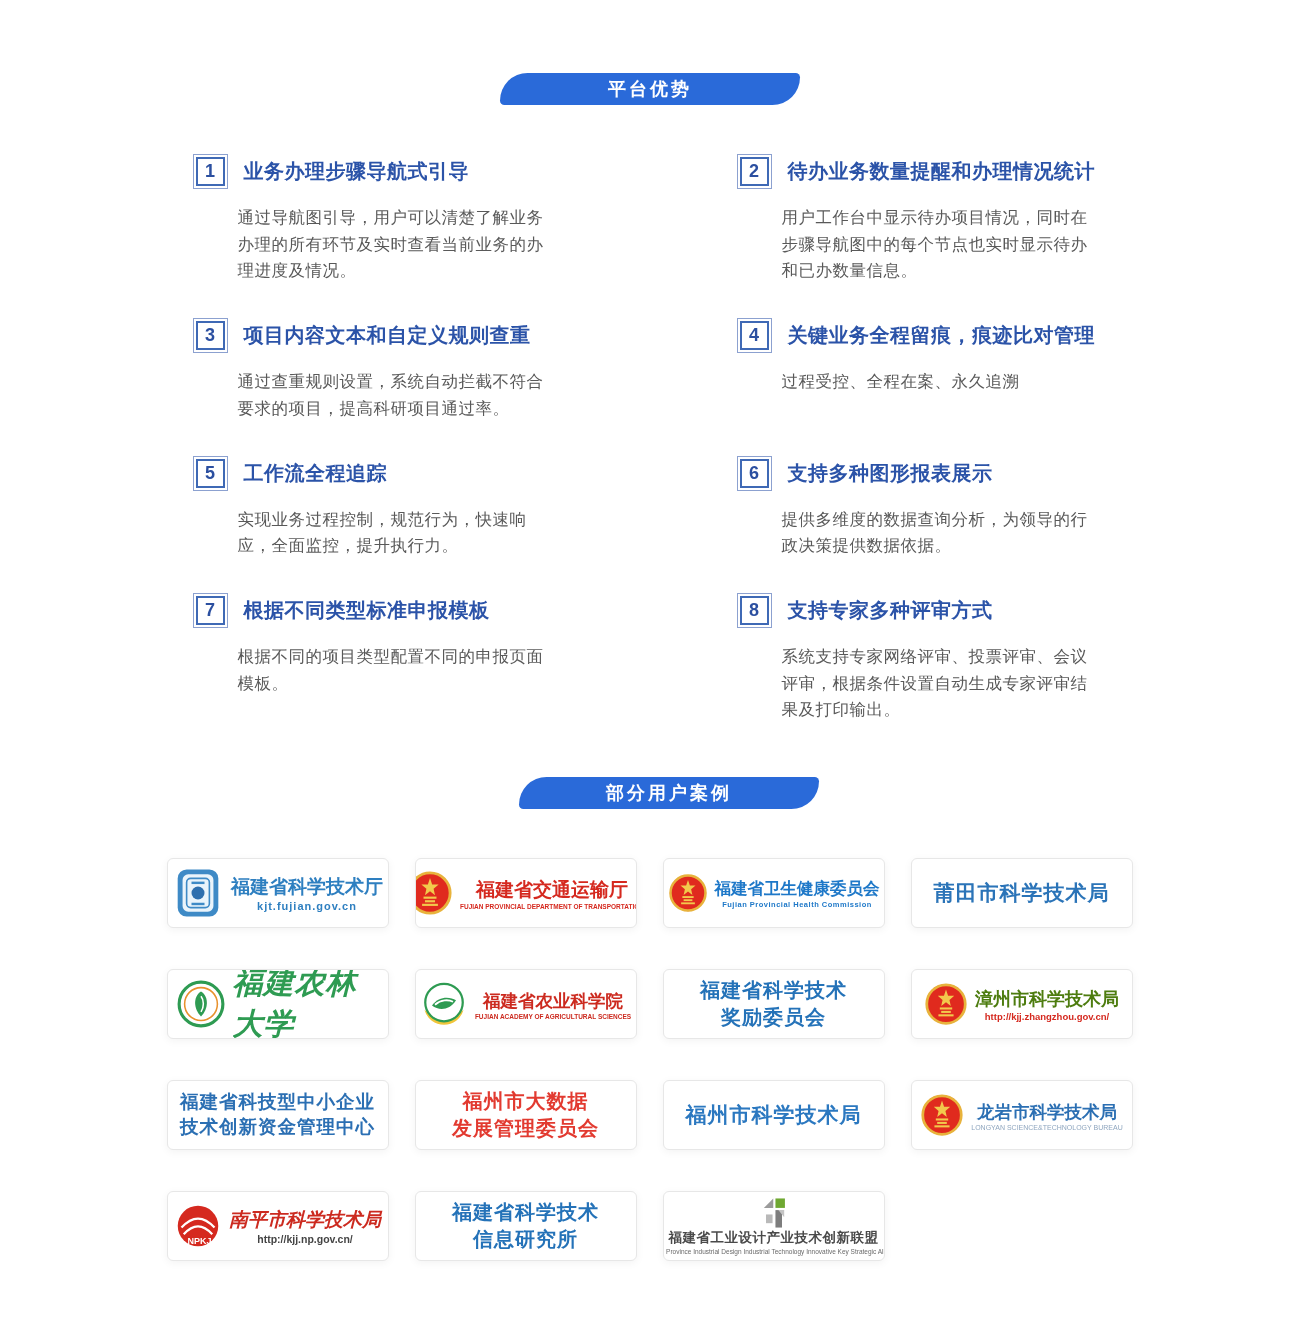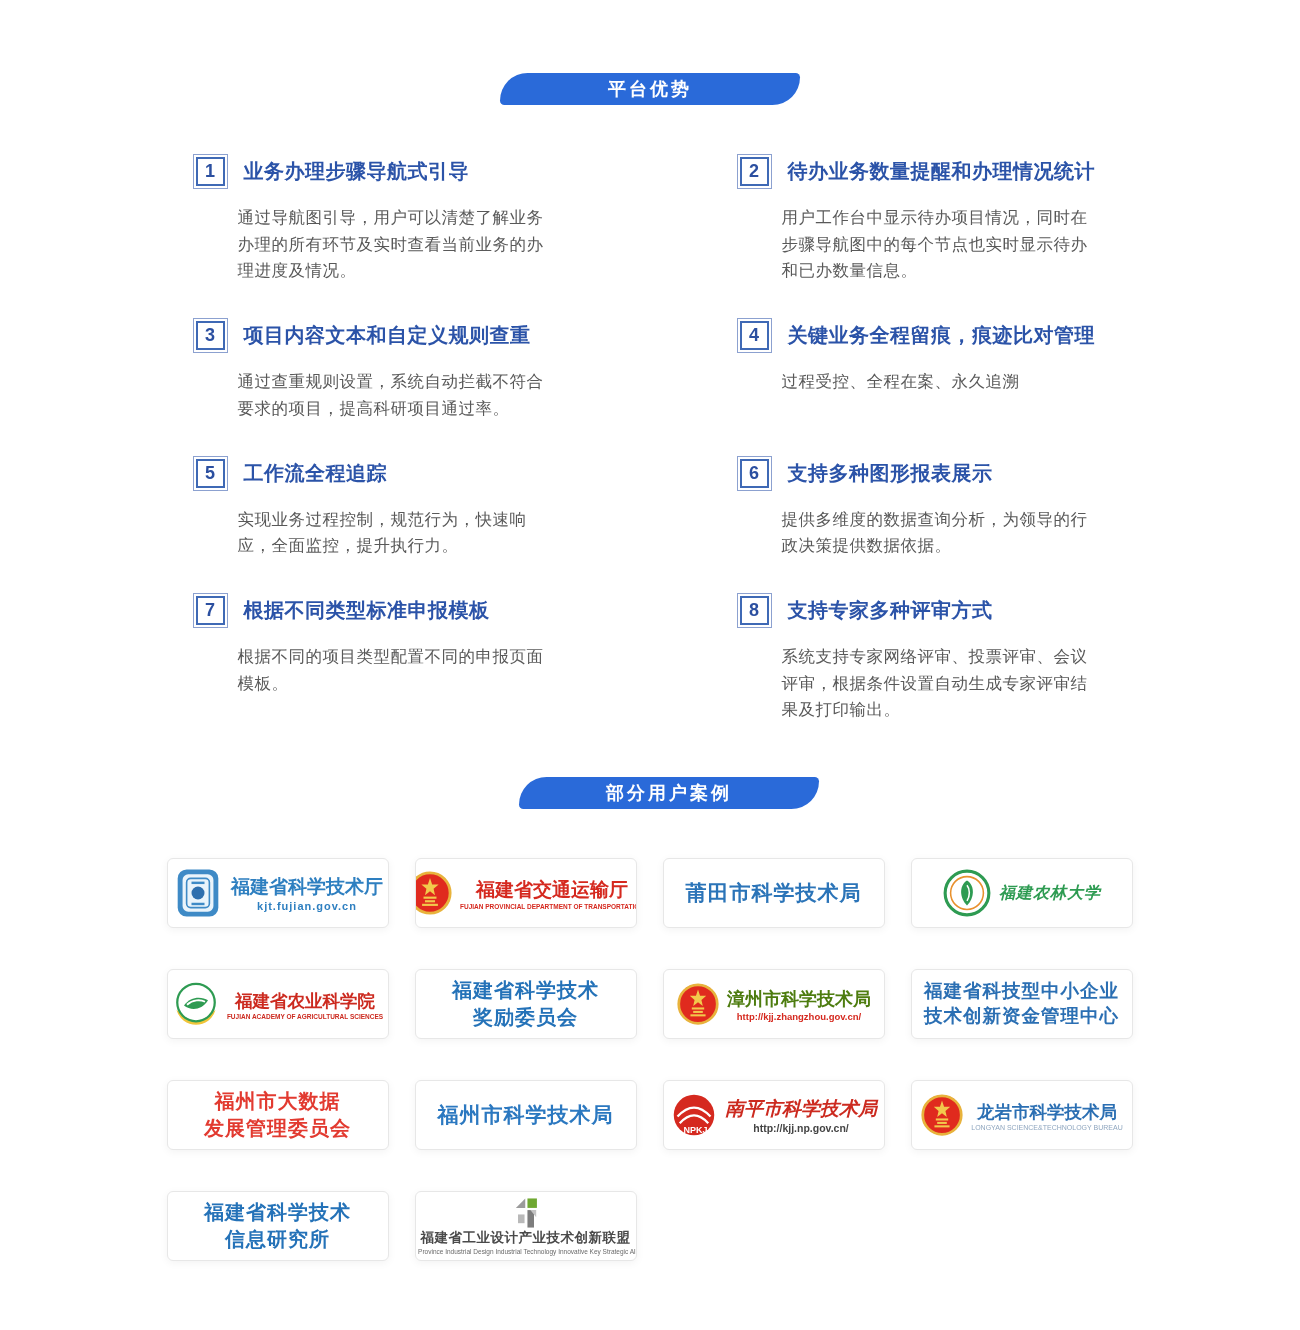--- a/index.html
+++ b/index.html
@@ -202,30 +202,39 @@
   <div class="card">
     <svg class="logo-icon" width="46" height="46">
         <use href="#sym-emblem"></use>
       </svg>
     <div class="card-text">
       <div class="l1" style="font-size: 19px; color: rgb(213, 41, 31);">福建省交通运输厅</div>
       <div class="l2" style="font-size: 6.5px; font-weight: bold; color: rgb(213, 41, 31);">FUJIAN PROVINCIAL DEPARTMENT OF TRANSPORTATION</div>
     </div>
   </div>
 
+  <div class="card">
+    <svg class="logo-icon" width="40" height="40">
+        <use href="#sym-emblem"></use>
+      </svg>
+    <div class="card-text">
+      <div class="l1" style="font-size: 16.5px; color: rgb(30, 120, 200);">福建省卫生健康委员会</div>
+      <div class="l2" style="font-size: 7.5px; font-weight: bold; letter-spacing: 0.5px; color: rgb(30, 120, 200);">Fujian Provincial Health Commission</div>
+    </div>
+  </div>
 
   <div class="card">
     <div class="one-line" style="color: rgb(43, 116, 184);">莆田市科学技术局</div>
   </div>
 
   <div class="card">
     <svg class="logo-icon" width="50" height="50">
         <use href="#sym-fafu"></use>
       </svg>
-    <div class="one-line script" style="font-size: 16px; color: rgb(46, 155, 82);">福建农林大学</div>
+    <div class="one-line script" style="font-size: 30px; color: rgb(46, 155, 82);">福建农林大学</div>
   </div>
 
   <div class="card">
     <svg class="logo-icon" width="48" height="48">
         <use href="#sym-faas"></use>
       </svg>
     <div class="card-text">
       <div class="l1" style="font-size: 17.5px; color: rgb(204, 42, 31);">福建省农业科学院</div>
       <div class="l2" style="font-size: 6.5px; font-weight: bold; color: rgb(204, 42, 31);">FUJIAN ACADEMY OF AGRICULTURAL SCIENCES</div>
     </div>
@@ -260,36 +269,36 @@
       <div>福州市大数据</div>
       <div>发展管理委员会</div>
     </div>
   </div>
 
   <div class="card">
     <div class="one-line" style="color: rgb(43, 120, 192);">福州市科学技术局</div>
   </div>
 
   <div class="card">
+    <svg class="logo-icon" width="44" height="44">
+        <use href="#sym-emblem"></use>
+      </svg>
+    <div class="card-text">
+      <div class="l1" style="font-size: 17.5px; color: rgb(43, 111, 179);">龙岩市科学技术局</div>
+      <div class="l2" style="font-size: 7px; color: rgb(143, 166, 191);">LONGYAN SCIENCE&amp;TECHNOLOGY BUREAU</div>
+    </div>
+  </div>
+
+  <div class="card">
     <svg class="logo-icon" width="48" height="48">
         <use href="#sym-npkj"></use>
       </svg>
     <div class="card-text">
       <div class="l1 script" style="font-size: 19px; color: rgb(204, 42, 31);">南平市科学技术局</div>
       <div class="l2" style="font-size: 10.5px; font-weight: bold; color: rgb(68, 68, 68);">http://kjj.np.gov.cn/</div>
-    </div>
-  </div>
-
-  <div class="card">
-    <svg class="logo-icon" width="44" height="44">
-        <use href="#sym-emblem"></use>
-      </svg>
-    <div class="card-text">
-      <div class="l1" style="font-size: 17.5px; color: rgb(43, 111, 179);">龙岩市科学技术局</div>
-      <div class="l2" style="font-size: 7px; color: rgb(143, 166, 191);">LONGYAN SCIENCE&amp;TECHNOLOGY BUREAU</div>
     </div>
   </div>
 
   <div class="card">
     <div class="two-line" style="color: rgb(36, 114, 184);">
       <div>福建省科学技术</div>
       <div>信息研究所</div>
     </div>
   </div>
 

